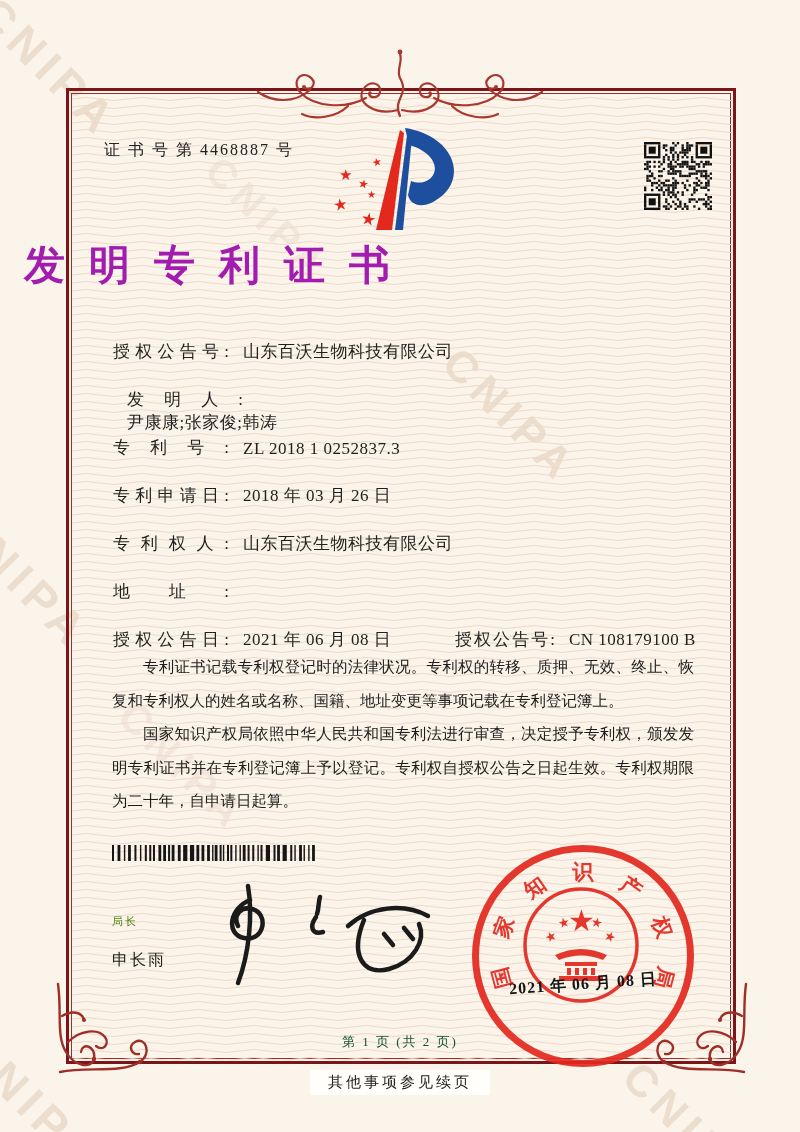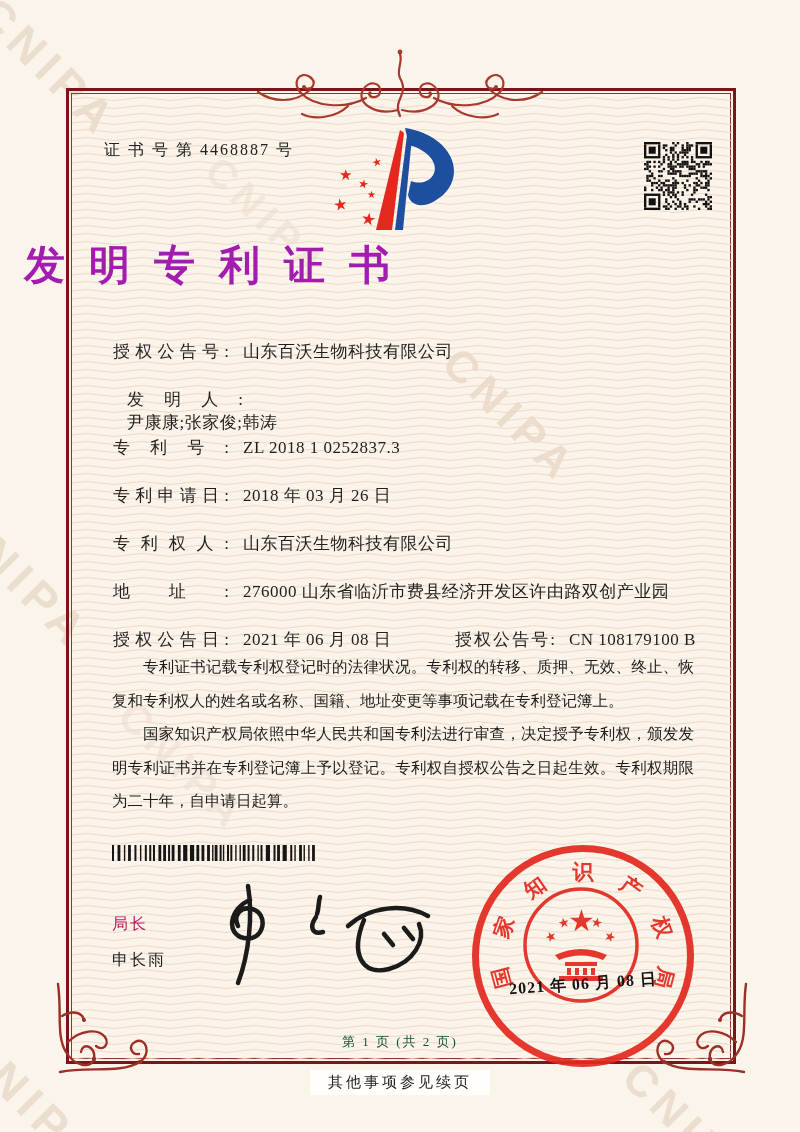--- a/index.html
+++ b/index.html
@@ -37,21 +37,21 @@
   
   .body-text{left:112px;top:650px;width:582px;z-index:3;}
   .body-text p{margin:0;text-indent:2em;font-size:15.5px;line-height:33.5px;
                color:#1d1d1d;text-align:justify;}
 
   
   #barcode{position:absolute;left:112px;top:845px;z-index:3;}
 
   
   .sig-title{left:112px;top:914px;font-family:"Liberation Sans","DejaVu Sans",sans-serif;
-             font-size:16px;color:#be185d;letter-spacing:2px;z-index:3;}
+             font-size:11px;color:#4d7c0f;letter-spacing:2px;z-index:3;}
   .sig-name{left:112px;top:950px;font-family:"Liberation Sans","DejaVu Sans",sans-serif;
             font-size:16px;color:#222;letter-spacing:2px;z-index:3;}
   .sig-script{left:212px;top:882px;z-index:3;}
 
   
   .seal{position:absolute;left:472px;top:845px;width:222px;height:222px;z-index:5;
         opacity:0.92;}
   .seal-ring{position:absolute;left:0;top:0;width:208px;height:208px;
              border:7px solid #e3281e;border-radius:50%;}
   .seal-char{position:absolute;left:50%;top:50%;font-size:21px;font-weight:700;
@@ -560,35 +560,34 @@
 <div class="abs title">发明专利证书</div>
 
 <div class="field-row" style="top:340px;">
   <span class="flabel">授权公告号:</span>
   <span class="fvalue">山东百沃生物科技有限公司</span>
 </div>
 <div class="field-row" style="top:388px;flex-direction:column;">
   <span class="flabel">发明人:</span>
   <span class="fvalue">尹康康;张家俊;韩涛</span>
 </div>
-<div class="field-row" style="top:436px;">
+<div class="field-row" style="top:436px;align-items:flex-end;">
   <span class="flabel">专利号:</span>
   <span class="fvalue">ZL 2018 1 0252837.3</span>
 </div>
 <div class="field-row" style="top:484px;">
   <span class="flabel">专利申请日:</span>
   <span class="fvalue">2018 年 03 月 26 日</span>
 </div>
 <div class="field-row" style="top:532px;">
   <span class="flabel">专利权人:</span>
   <span class="fvalue">山东百沃生物科技有限公司</span>
 </div>
 <div class="field-row" style="top:580px;">
   <span class="flabel">地址:</span>
-  <span class="fvalue">276000  山东省临沂市费县经济开发区许由路双创产业园</span>
 </div>
 <div class="field-row" style="top:628px;">
   <span class="flabel">授权公告日:</span>
   <span class="fvalue">2021 年 06 月 08 日</span>
   <span class="pair2">
     <span class="flabel">授权公告号:</span>
     <span class="fvalue">CN 108179100 B</span>
   </span>
 </div>
 

